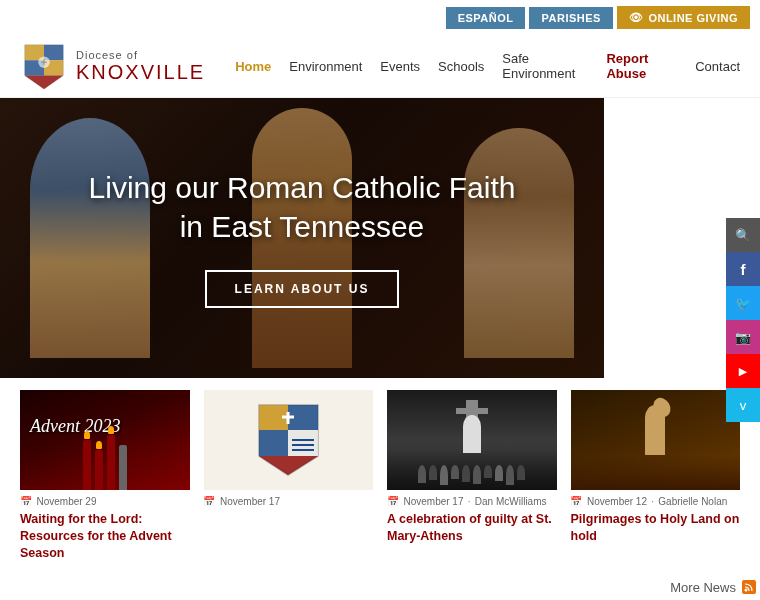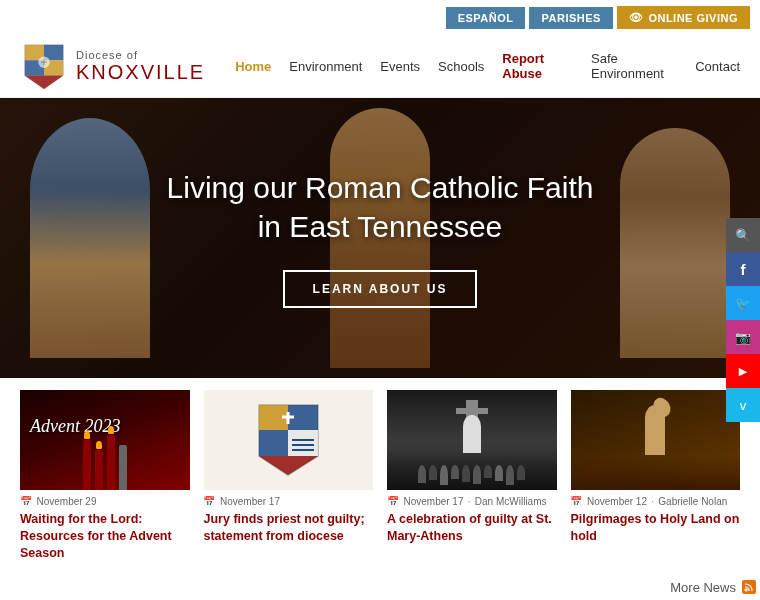--- a/index.html
+++ b/index.html
@@ -77,21 +77,21 @@
       cursor: pointer;
       text-decoration: none;
       font-weight: 500;
     }
     .nav-item.active { color: #c8931a; font-weight: 700; }
     .nav-item.report { color: #8B0000; font-weight: 700; }
 
     
     .hero {
       position: relative;
-      width: 760px;
+      width: 604px;
       height: 280px;
       overflow: hidden;
       background: #2a1a0a;
       display: flex;
       align-items: center;
       justify-content: center;
     }
     .hero-bg {
       position: absolute;
       inset: 0;
@@ -344,22 +344,22 @@
     <div class="logo-text">
       <span class="logo-diocese">Diocese of</span>
       <span class="logo-knoxville">KNOXVILLE</span>
     </div>
   </div>
   <nav>
     <a class="nav-item active">Home</a>
     <a class="nav-item">Environment</a>
     <a class="nav-item">Events</a>
     <a class="nav-item">Schools</a>
+    <a class="nav-item">Safe Environment</a>
     <a class="nav-item report">Report Abuse</a>
-    <a class="nav-item">Safe Environment</a>
     <a class="nav-item">Contact</a>
   </nav>
 </div>
 
 <div class="hero-wrapper">
   <div class="hero">
     <div class="hero-bg"></div>
 
     <div class="hero-figure-left"></div>
     <div class="hero-figure-center"></div>
@@ -442,21 +442,20 @@
 
           <line x1="36" y1="38" x2="58" y2="38" stroke="#1a4a8a" stroke-width="2"></line>
           <line x1="36" y1="43" x2="58" y2="43" stroke="#1a4a8a" stroke-width="2"></line>
           <line x1="36" y1="48" x2="58" y2="48" stroke="#1a4a8a" stroke-width="2"></line>
         </svg>
       </div>
       <div class="news-date">
         <span class="cal-icon">📅</span>
         <span>November 17</span>
       </div>
-      <div class="news-headline">Jury finds priest not guilty; statement from diocese</div>
     </div>
 
     <div class="news-card">
       <div class="news-thumb news-thumb-mass">
         <div class="mass-cross"></div>
 
         <div style="position:absolute;bottom:0;left:0;right:0;height:40px;background:linear-gradient(180deg,transparent,#111);"></div>
         <div style="position:absolute;bottom:5px;left:5px;right:5px;display:flex;gap:3px;justify-content:center;">
           <div style="width:8px;height:18px;background:#555;border-radius:50% 50% 0 0;"></div>
           <div style="width:8px;height:15px;background:#444;border-radius:50% 50% 0 0;"></div>

